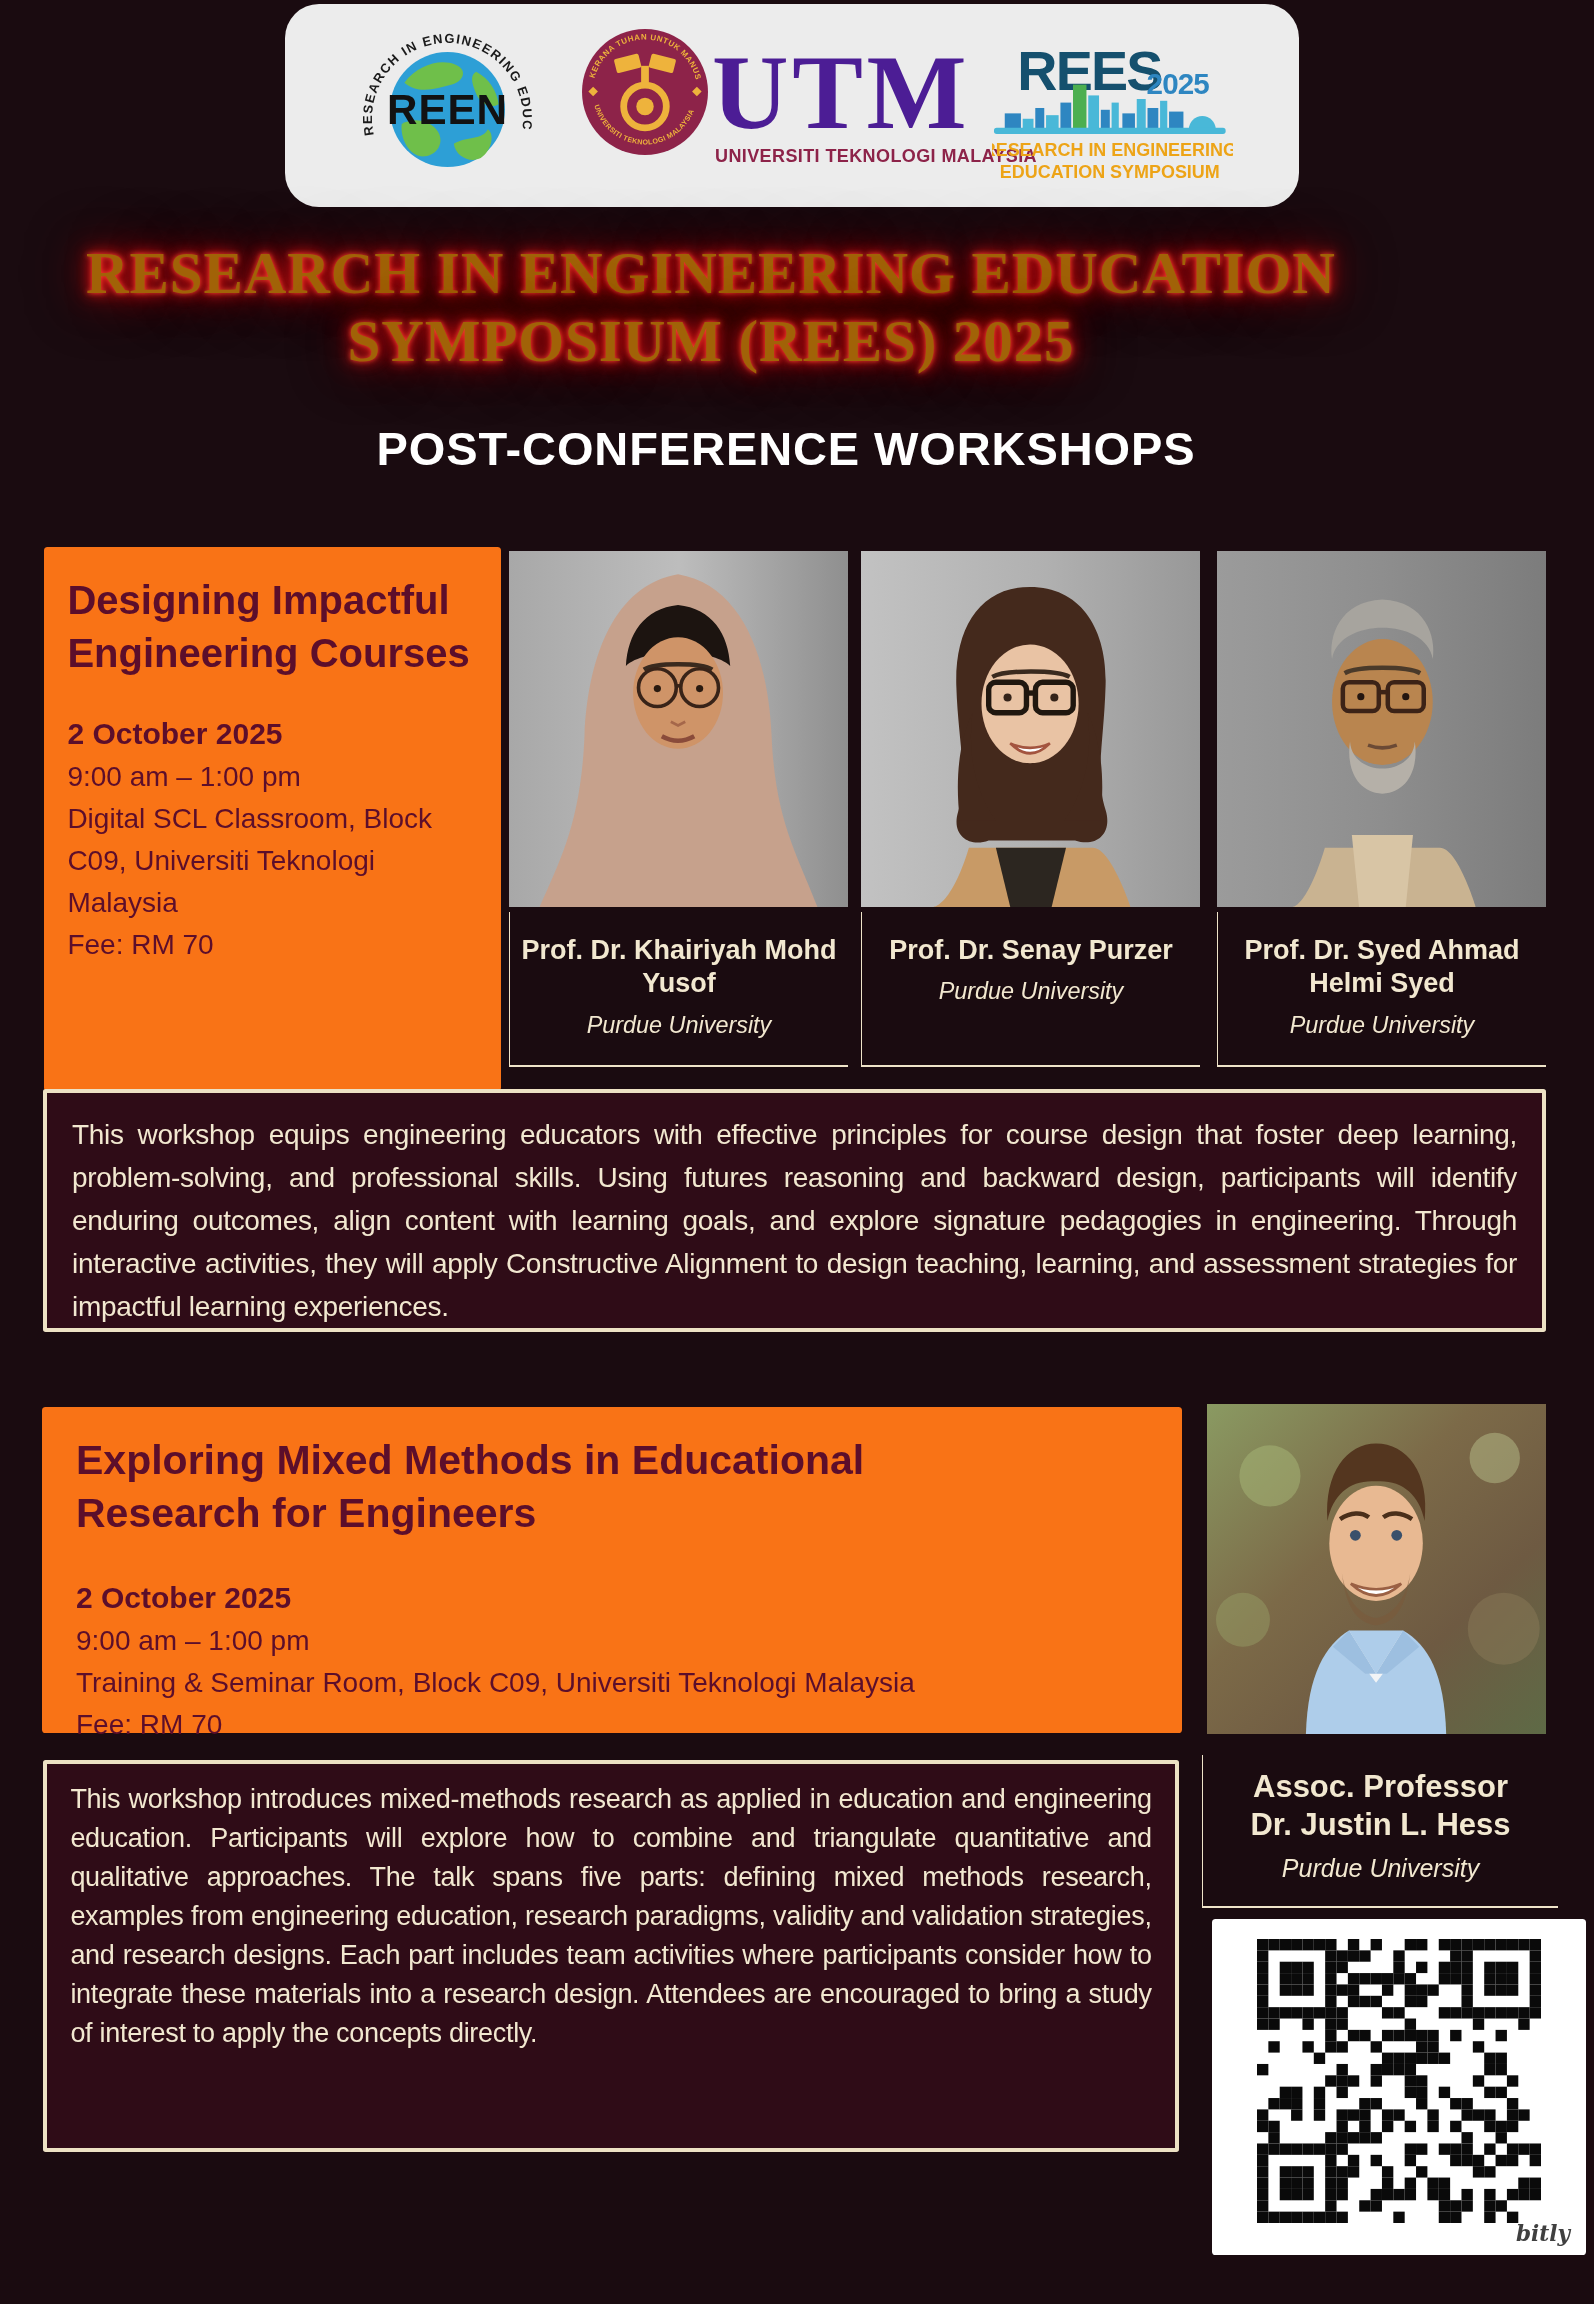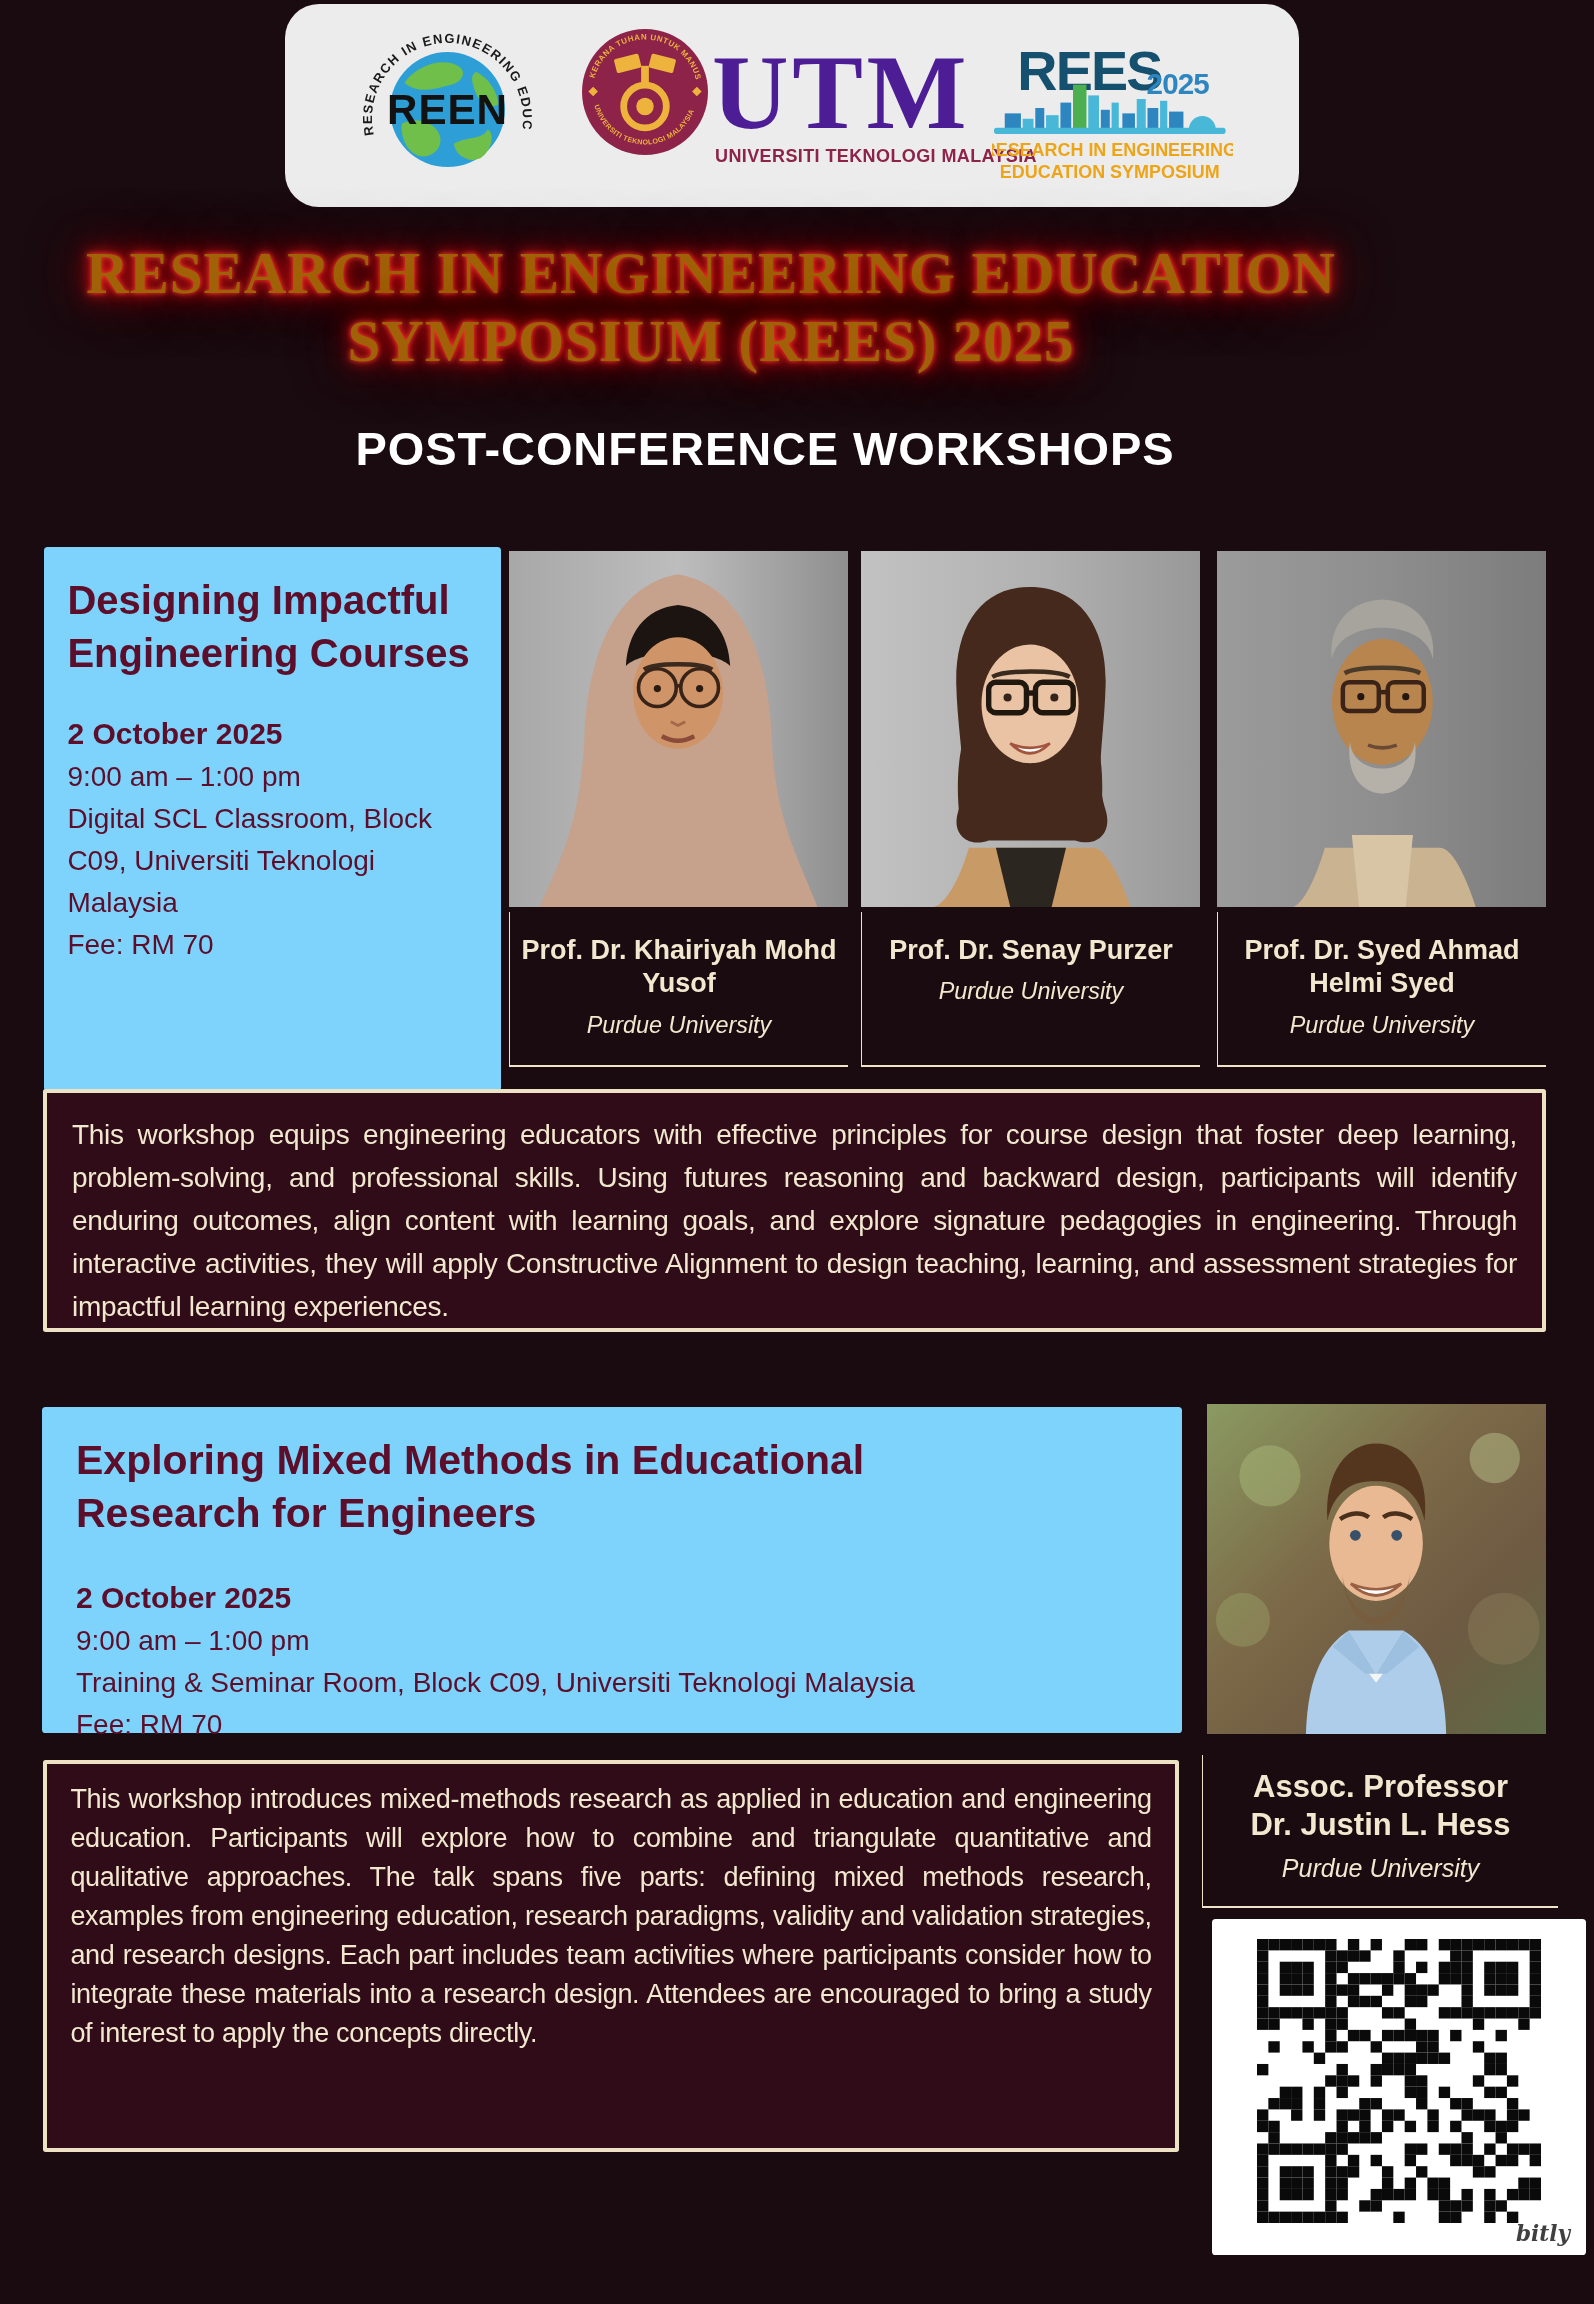--- a/index.html
+++ b/index.html
@@ -9,23 +9,23 @@
   }
   
   .header-card{position:absolute;left:285px;top:3.6px;width:1014px;height:203px;background:#ececec;border-radius:34px;}
   .logo{position:absolute;}
   
   .main-title{position:absolute;left:0;top:239px;width:1422px;text-align:center;
     font-family:"Liberation Serif","DejaVu Serif",serif;font-weight:700;font-size:59px;line-height:68px;
     color:#a16207;letter-spacing:0.9px;
     text-shadow:0 0 5.4px rgba(255,70,50,.95),0 0 12.6px rgba(235,25,25,.9),0 0 23.4px rgba(205,0,10,.85),0 0 41px rgba(165,0,10,.7),0 0 63px rgba(140,0,10,.5);}
   .subtitle{position:absolute;left:0;top:421px;width:1530px;text-align:center;
-    font-weight:700;font-size:47px;letter-spacing:0.9px;color:#ffffff;}
-  
-  .cream-box{position:absolute;background:#7dd3fc;border-radius:3.6px;color:#5c0e2b;}
+    font-weight:700;font-size:47px;letter-spacing:0.9px;color:#ffffff;padding-left:21px;}
+  
+  .cream-box{position:absolute;background:#f97316;border-radius:3.6px;color:#5c0e2b;}
   .w1-info{left:44px;top:547px;width:457px;height:544px;padding:27px 23.4px;box-sizing:border-box;}
   .w1-info .box-title{font-size:40px;line-height:1.32;font-weight:700;margin-bottom:31px;}
   .detail{font-size:28px;line-height:1.5;}
   .detail .date{font-weight:700;font-size:30px;}
   .w2-info{left:42px;top:1407px;width:1140px;height:326px;padding:27px 34px;box-sizing:border-box;}
   .w2-info .box-title{font-size:41px;line-height:1.3;font-weight:700;max-width:918px;margin-bottom:34px;}
   
   .photo{position:absolute;top:551px;height:356px;overflow:hidden;}
   .photo svg{display:block;width:100%;height:100%;}
   

